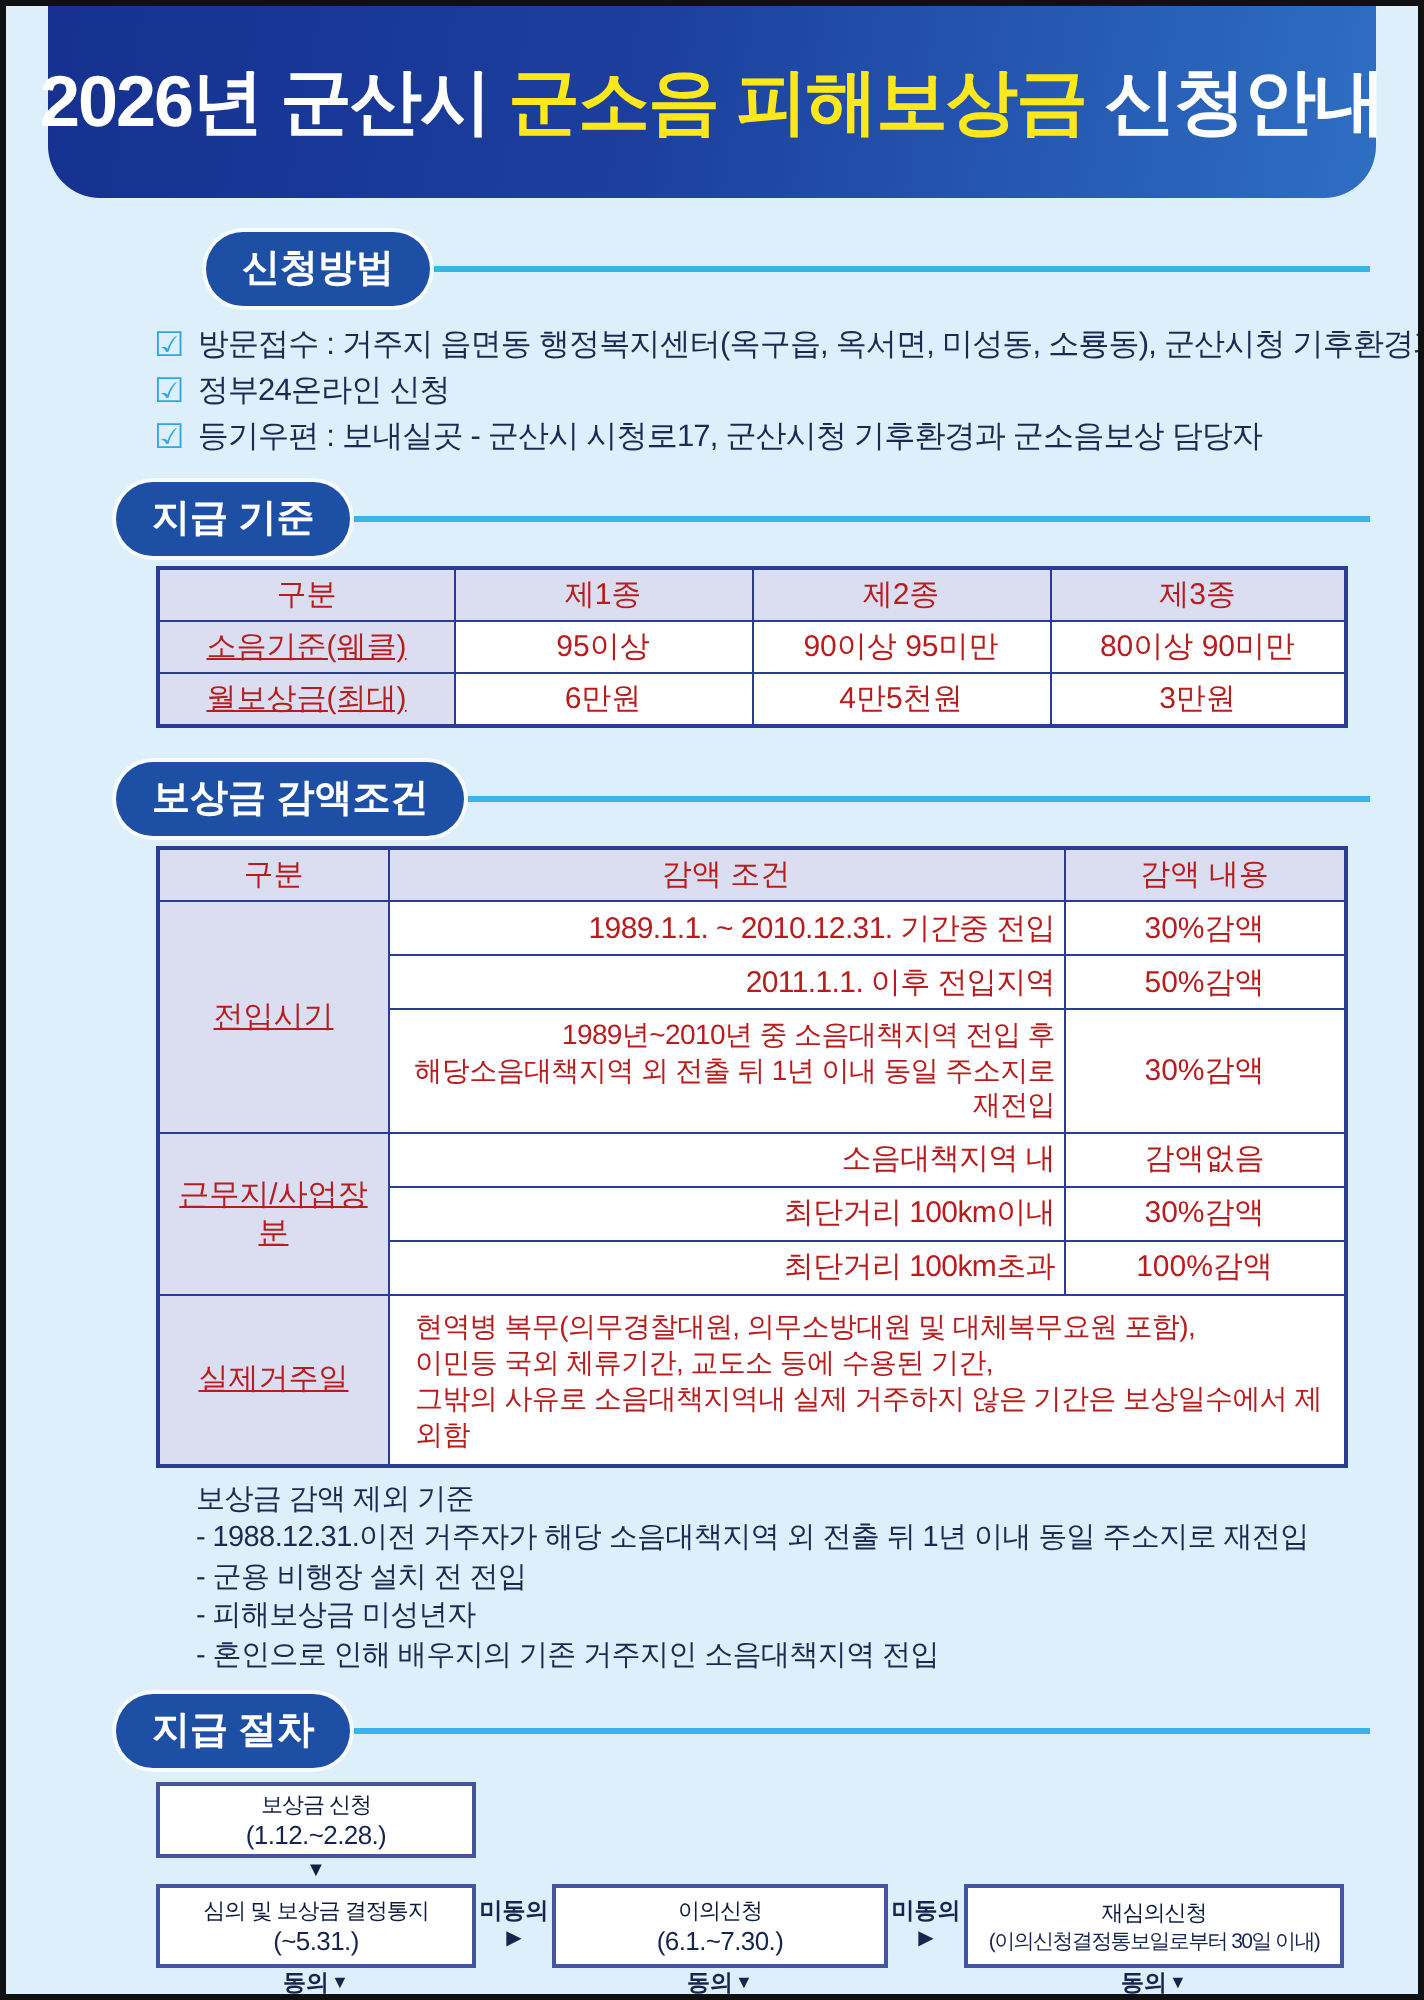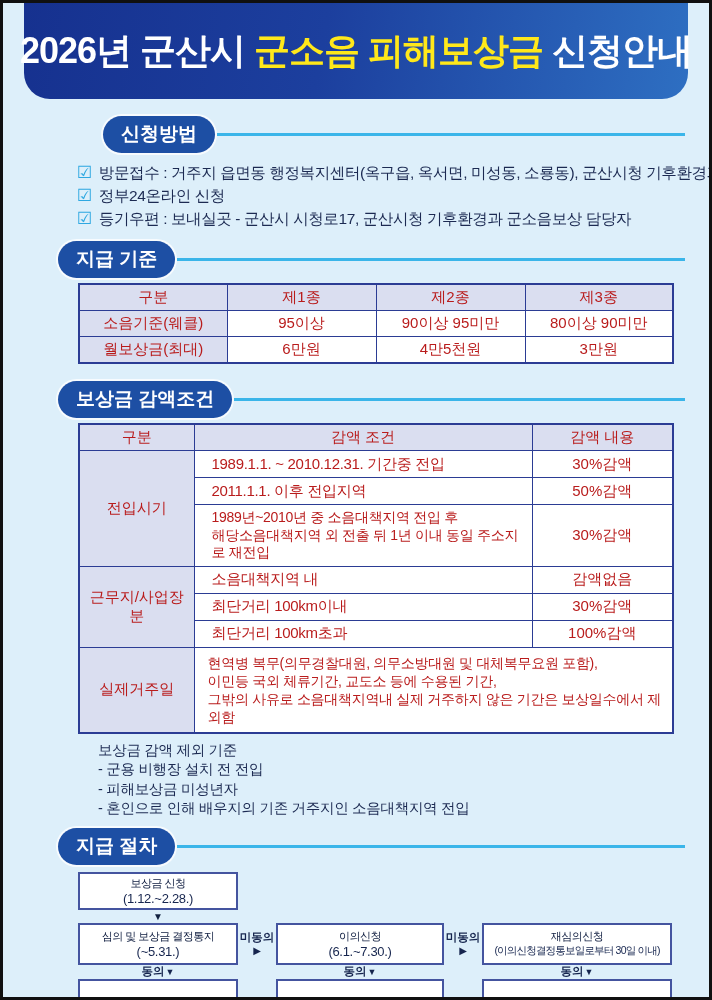--- a/index.html
+++ b/index.html
@@ -53,23 +53,23 @@
     font-size: 15.5px; line-height: 23px; color: #1c2a52;
     letter-spacing: -0.4px; white-space: nowrap;
   }
   .cb { color: #2fa8e1; font-size: 17px; margin-right: 7px; line-height: 23px; }
 
   
   table { border-collapse: collapse; table-layout: fixed; }
   .tbl { margin: 5px 0 0 75px; width: 594px; border: 2px solid #2b3c94; background:#fff; }
   .tbl th, .tbl td { border: 1px solid #2b3c94; font-size: 15px; color: #b91c1c; text-align: center; padding: 3px 4px; }
   .tbl th { background: #dadef0; font-weight: normal; height: 25px; }
-  .tbl td.rowhead { background: #dadef0; }
+  .tbl td.rowhead { background: #dadef0; text-decoration: underline; }
   .t1 td { height: 25px; }
-  .t2 td.cond { text-align: left; padding-left: 17px; letter-spacing: -0.3px; }
+  .t2 td.cond { text-align: right; padding-left: 6px; letter-spacing: -0.3px; }
   .t2 td { height: 27px; }
   .t2 td.twolines { font-size: 14px; line-height: 17.5px; white-space: pre-line; padding-top: 4px; padding-bottom: 4px; }
   .t2 td.merged {
     text-align: left; font-size: 14px; line-height: 18px;
     white-space: pre-line; padding: 6px 6px 6px 13px; letter-spacing: -0.3px;
   }
 
   
   .notes { margin: 7px 20px 0 95px; font-size: 14.5px; line-height: 19.5px; color: #1c2a52; letter-spacing: -0.3px; }
 
@@ -218,20 +218,21 @@
       <tr>
         <td class="rowhead">실제거주일</td>
         <td class="merged" colspan="2">현역병 복무(의무경찰대원, 의무소방대원 및 대체복무요원 포함),
 이민등 국외 체류기간, 교도소 등에 수용된 기간,
 그밖의 사유로 소음대책지역내 실제 거주하지 않은 기간은 보상일수에서 제외함</td>
       </tr>
     </tbody>
       </table>
     <div class="notes">
       <div>보상금 감액 제외 기준</div>
+      <div>- 1988.12.31.이전 거주자가 해당 소음대책지역 외 전출 뒤 1년 이내 동일 주소지로 재전입</div>
       <div>- 군용 비행장 설치 전 전입</div>
       <div>- 피해보상금 미성년자</div>
       <div>- 혼인으로 인해 배우지의 기존 거주지인 소음대책지역 전입</div>
     </div>
   </section>
 
   <section>
     <div class="section-head mt-procedure">
       <span class="pill">지급 절차</span>
       <span class="rule"></span>

